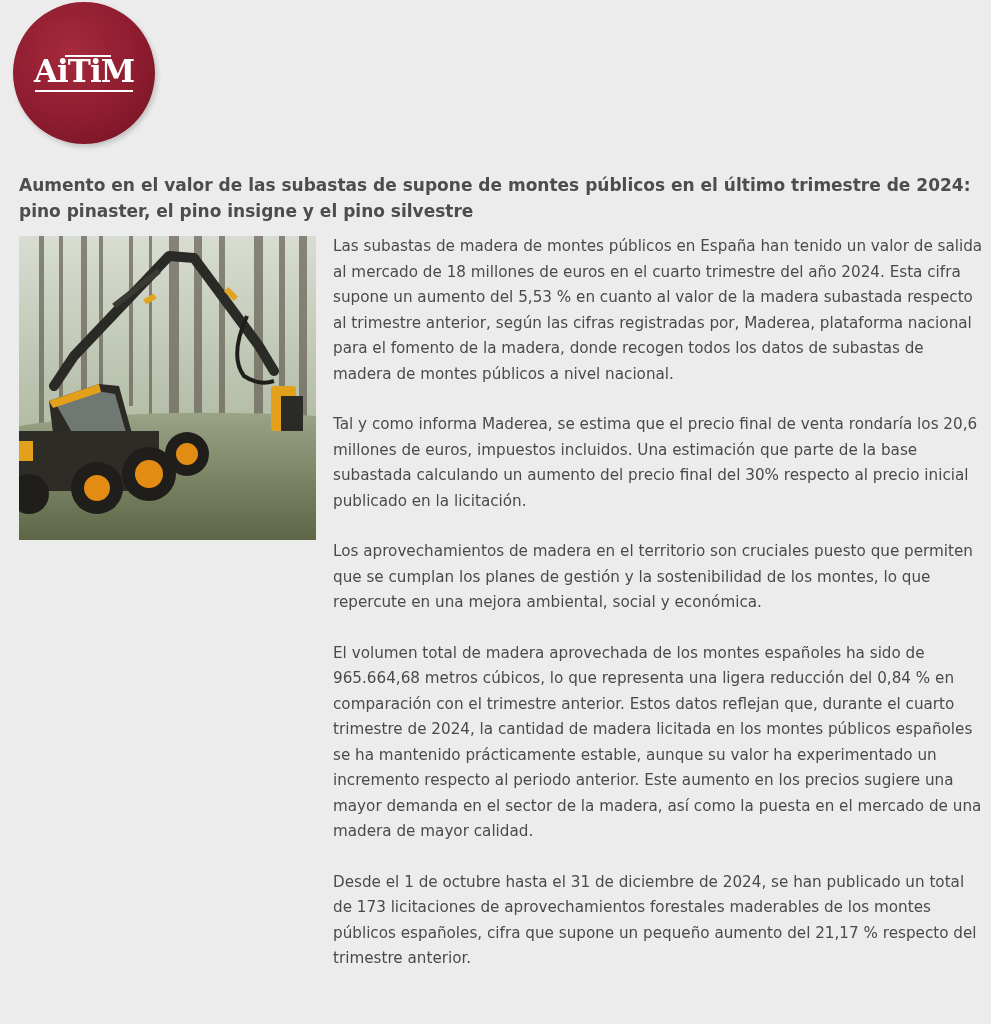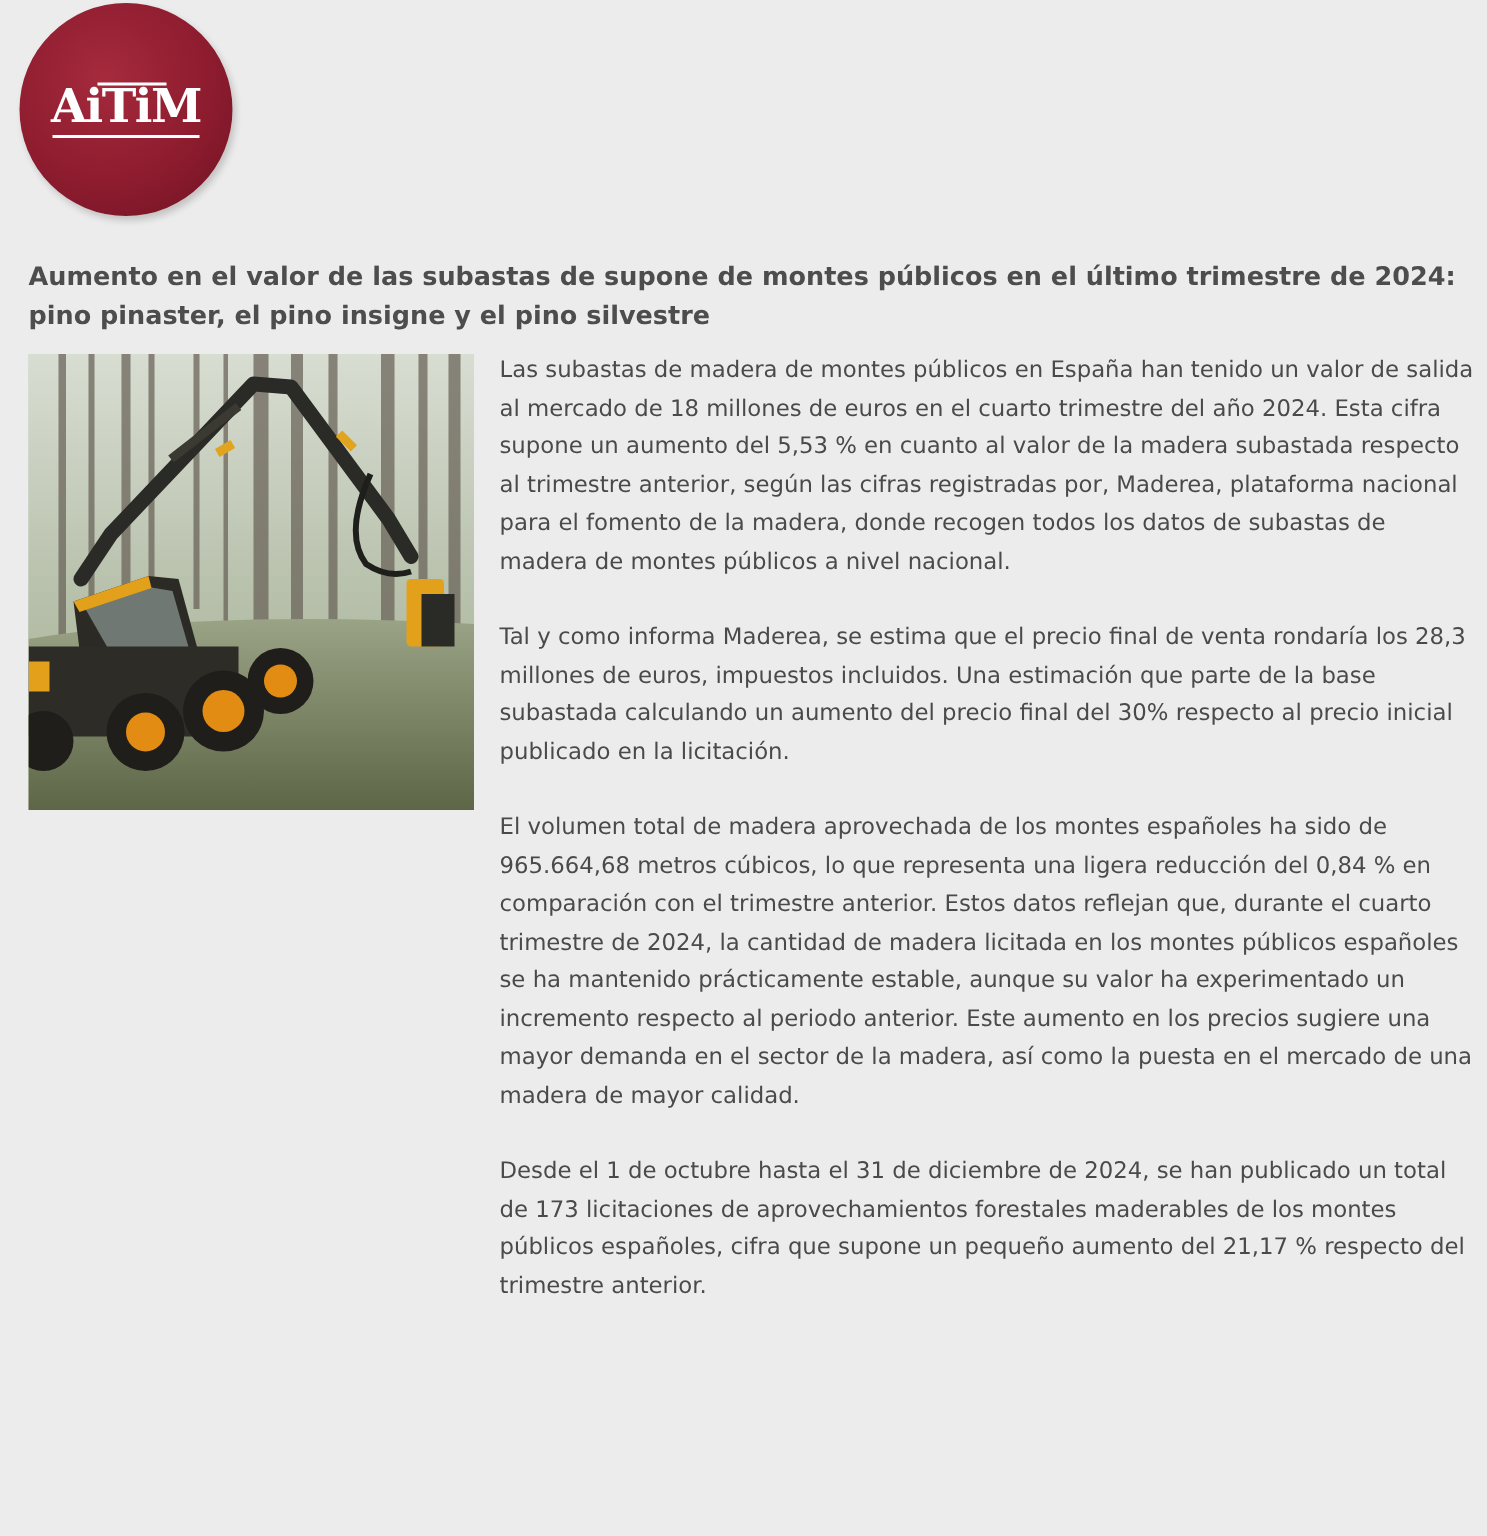--- a/index.html
+++ b/index.html
@@ -154,16 +154,17 @@
       <circle cx="130" cy="238" r="14" fill="#e38c14"></circle>
       <circle cx="78" cy="252" r="26" fill="#1f1e1b"></circle>
       <circle cx="78" cy="252" r="13" fill="#e38c14"></circle>
       <circle cx="10" cy="258" r="20" fill="#1f1e1b"></circle>
     </g>
   </svg>
 </div>
 
 <div class="article">
   <p>Las subastas de madera de montes públicos en España han tenido un valor de salida al mercado de 18 millones de euros en el cuarto trimestre del año 2024. Esta cifra supone un aumento del 5,53 % en cuanto al valor de la madera subastada respecto al trimestre anterior, según las cifras registradas por, Maderea, plataforma nacional para el fomento de la madera, donde recogen todos los datos de subastas de madera de montes públicos a nivel nacional.</p>
-  <p>Tal y como informa Maderea, se estima que el precio final de venta rondaría los 28,3 millones de euros, impuestos incluidos. Una estimación que parte de la base subastada calculando un aumento del precio final del 30% respecto al precio inicial publicado en la licitación.</p>
+  <p>Tal y como informa Maderea, se estima que el precio final de venta rondaría los 20,6 millones de euros, impuestos incluidos. Una estimación que parte de la base subastada calculando un aumento del precio final del 30% respecto al precio inicial publicado en la licitación.</p>
+  <p>Los aprovechamientos de madera en el territorio son cruciales puesto que permiten que se cumplan los planes de gestión y la sostenibilidad de los montes, lo que repercute en una mejora ambiental, social y económica.</p>
   <p>El volumen total de madera aprovechada de los montes españoles ha sido de 965.664,68 metros cúbicos, lo que representa una ligera reducción del 0,84 % en comparación con el trimestre anterior. Estos datos reflejan que, durante el cuarto trimestre de 2024, la cantidad de madera licitada en los montes públicos españoles se ha mantenido prácticamente estable, aunque su valor ha experimentado un incremento respecto al periodo anterior. Este aumento en los precios sugiere una mayor demanda en el sector de la madera, así como la puesta en el mercado de una madera de mayor calidad.</p>
   <p>Desde el 1 de octubre hasta el 31 de diciembre de 2024, se han publicado un total de 173 licitaciones de aprovechamientos forestales maderables de los montes públicos españoles, cifra que supone un pequeño aumento del 21,17 % respecto del trimestre anterior.</p>
 </div>
 
 </body></html>

